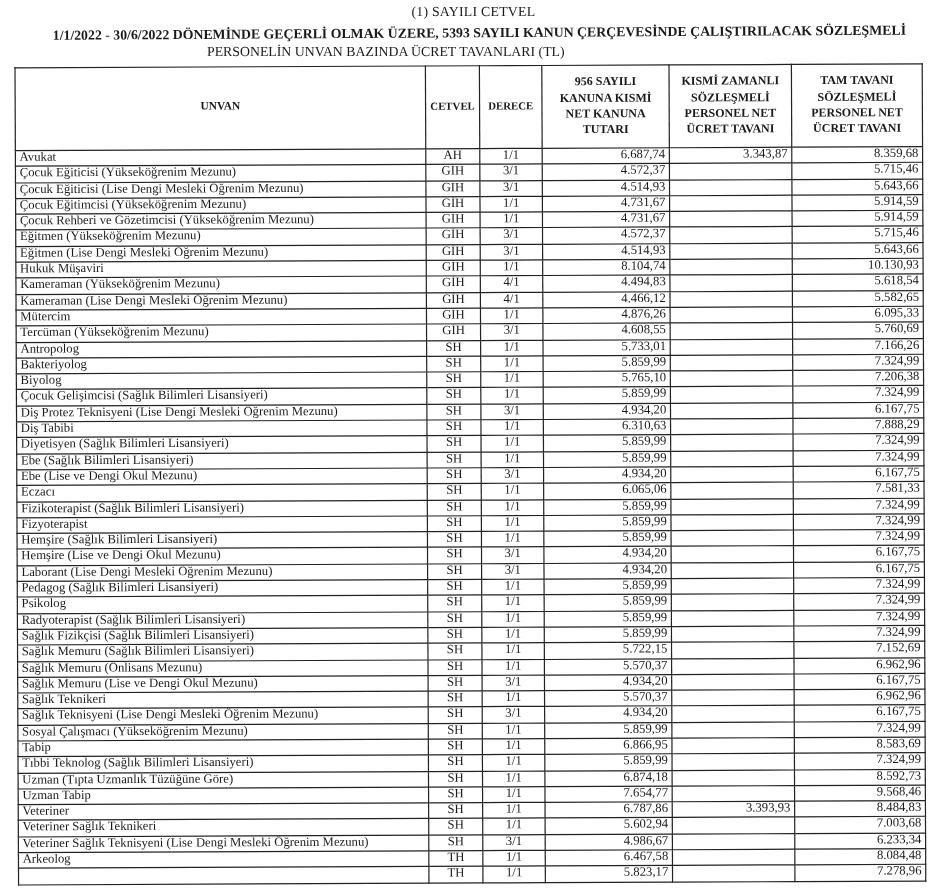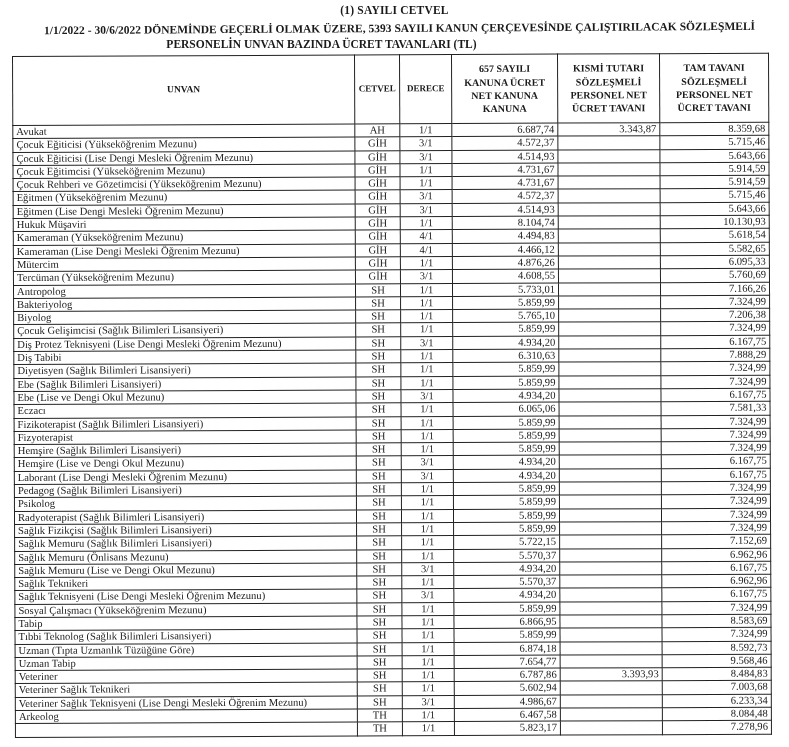--- a/index.html
+++ b/index.html
@@ -1,23 +1,23 @@
 <!DOCTYPE html>
 <html><head>
 <meta charset="utf-8">
 <style>
   html, body { margin:0; padding:0; background:#ffffff; }
   body { width:789px; height:747px; overflow:hidden; position:relative;
          font-family:"Liberation Serif","DejaVu Serif",serif; color:#1a1a1a; }
   .title1 { position:absolute; top:4px; left:0; width:789px; text-align:center;
-            font-size:11.5px; font-weight:bold; letter-spacing:0.2px; }
+            font-size:11.5px; font-weight:normal; letter-spacing:0.2px; }
   .title2 { position:absolute; top:22px; left:10px; width:779px; text-align:center;
             font-size:11.5px; font-weight:bold; white-space:nowrap; transform:rotate(-0.35deg); }
   .title3 { position:absolute; top:38px; left:0; width:643px; text-align:center;
-            font-size:11.5px; font-weight:bold; }
+            font-size:11.5px; font-weight:normal; }
   table { position:absolute; top:56px; left:12px; border-collapse:collapse;
           table-layout:fixed; width:756px; transform:rotate(-0.25deg); transform-origin:0 0; }
   th, td { border:1.3px solid #222; padding:0 3px; overflow:hidden; white-space:nowrap; }
   th { font-size:10px; font-weight:bold; text-align:center; line-height:13.3px; vertical-align:middle; }
   td { font-size:10.6px; height:12.3px; line-height:12.3px; }
   td.c { text-align:center; }
   td.r { text-align:right; }
   col.c1 { width:342px; } col.c2 { width:45px; } col.c3 { width:52px; }
   col.c4 { width:106px; } col.c5 { width:102px; } col.c6 { width:109px; }
 </style>
@@ -36,27 +36,27 @@
       <col class="c4">
       <col class="c5">
       <col class="c6">
   </colgroup>
   <thead>
     <tr>
       <th style="height:68px;font-size:9.5px">UNVAN</th>
       <th style="font-size:9px">CETVEL</th>
       <th style="font-size:9px">DERECE</th>
       <th>
-        <div>657 SAYILI</div>
-        <div>KANUNA ÜCRET</div>
+        <div>956 SAYILI</div>
+        <div>KANUNA KISMİ</div>
         <div>NET KANUNA</div>
-        <div>KANUNA</div>
+        <div>TUTARI</div>
       </th>
       <th>
-        <div>KISMİ TUTARI</div>
+        <div>KISMİ ZAMANLI</div>
         <div>SÖZLEŞMELİ</div>
         <div>PERSONEL NET</div>
         <div>ÜCRET TAVANI</div>
       </th>
       <th>
         <div>TAM TAVANI</div>
         <div>SÖZLEŞMELİ</div>
         <div>PERSONEL NET</div>
         <div>ÜCRET TAVANI</div>
       </th>

